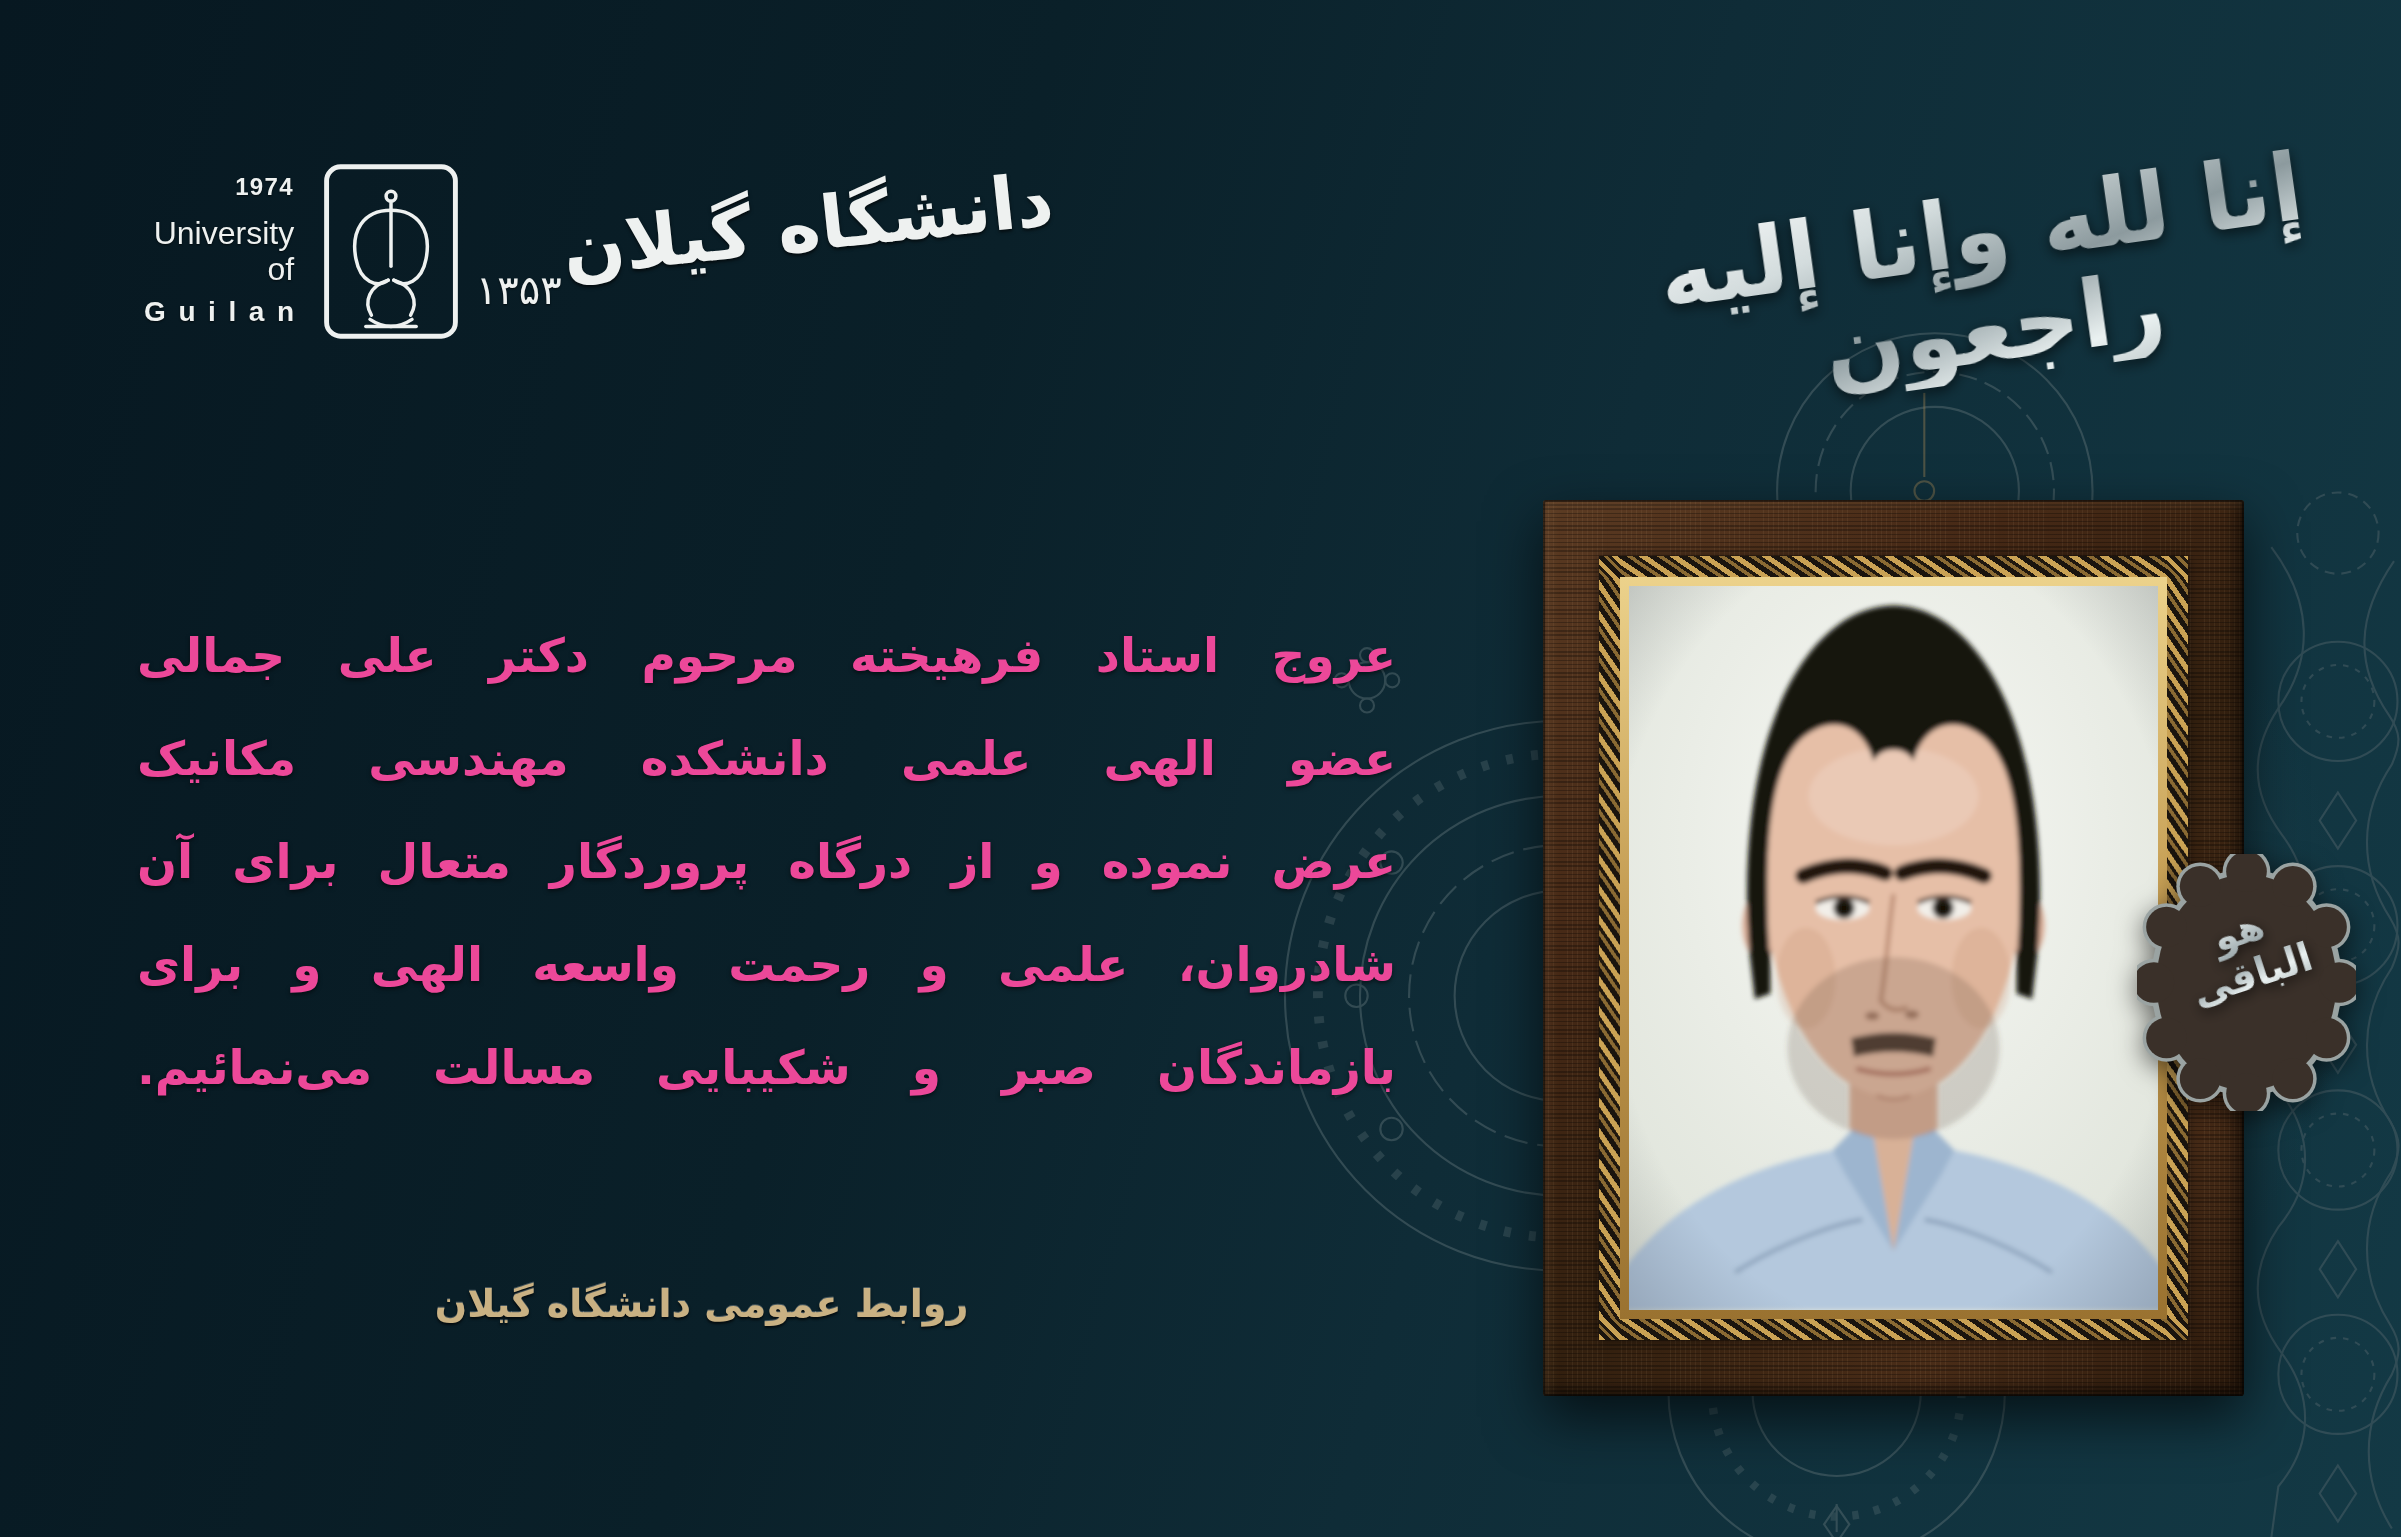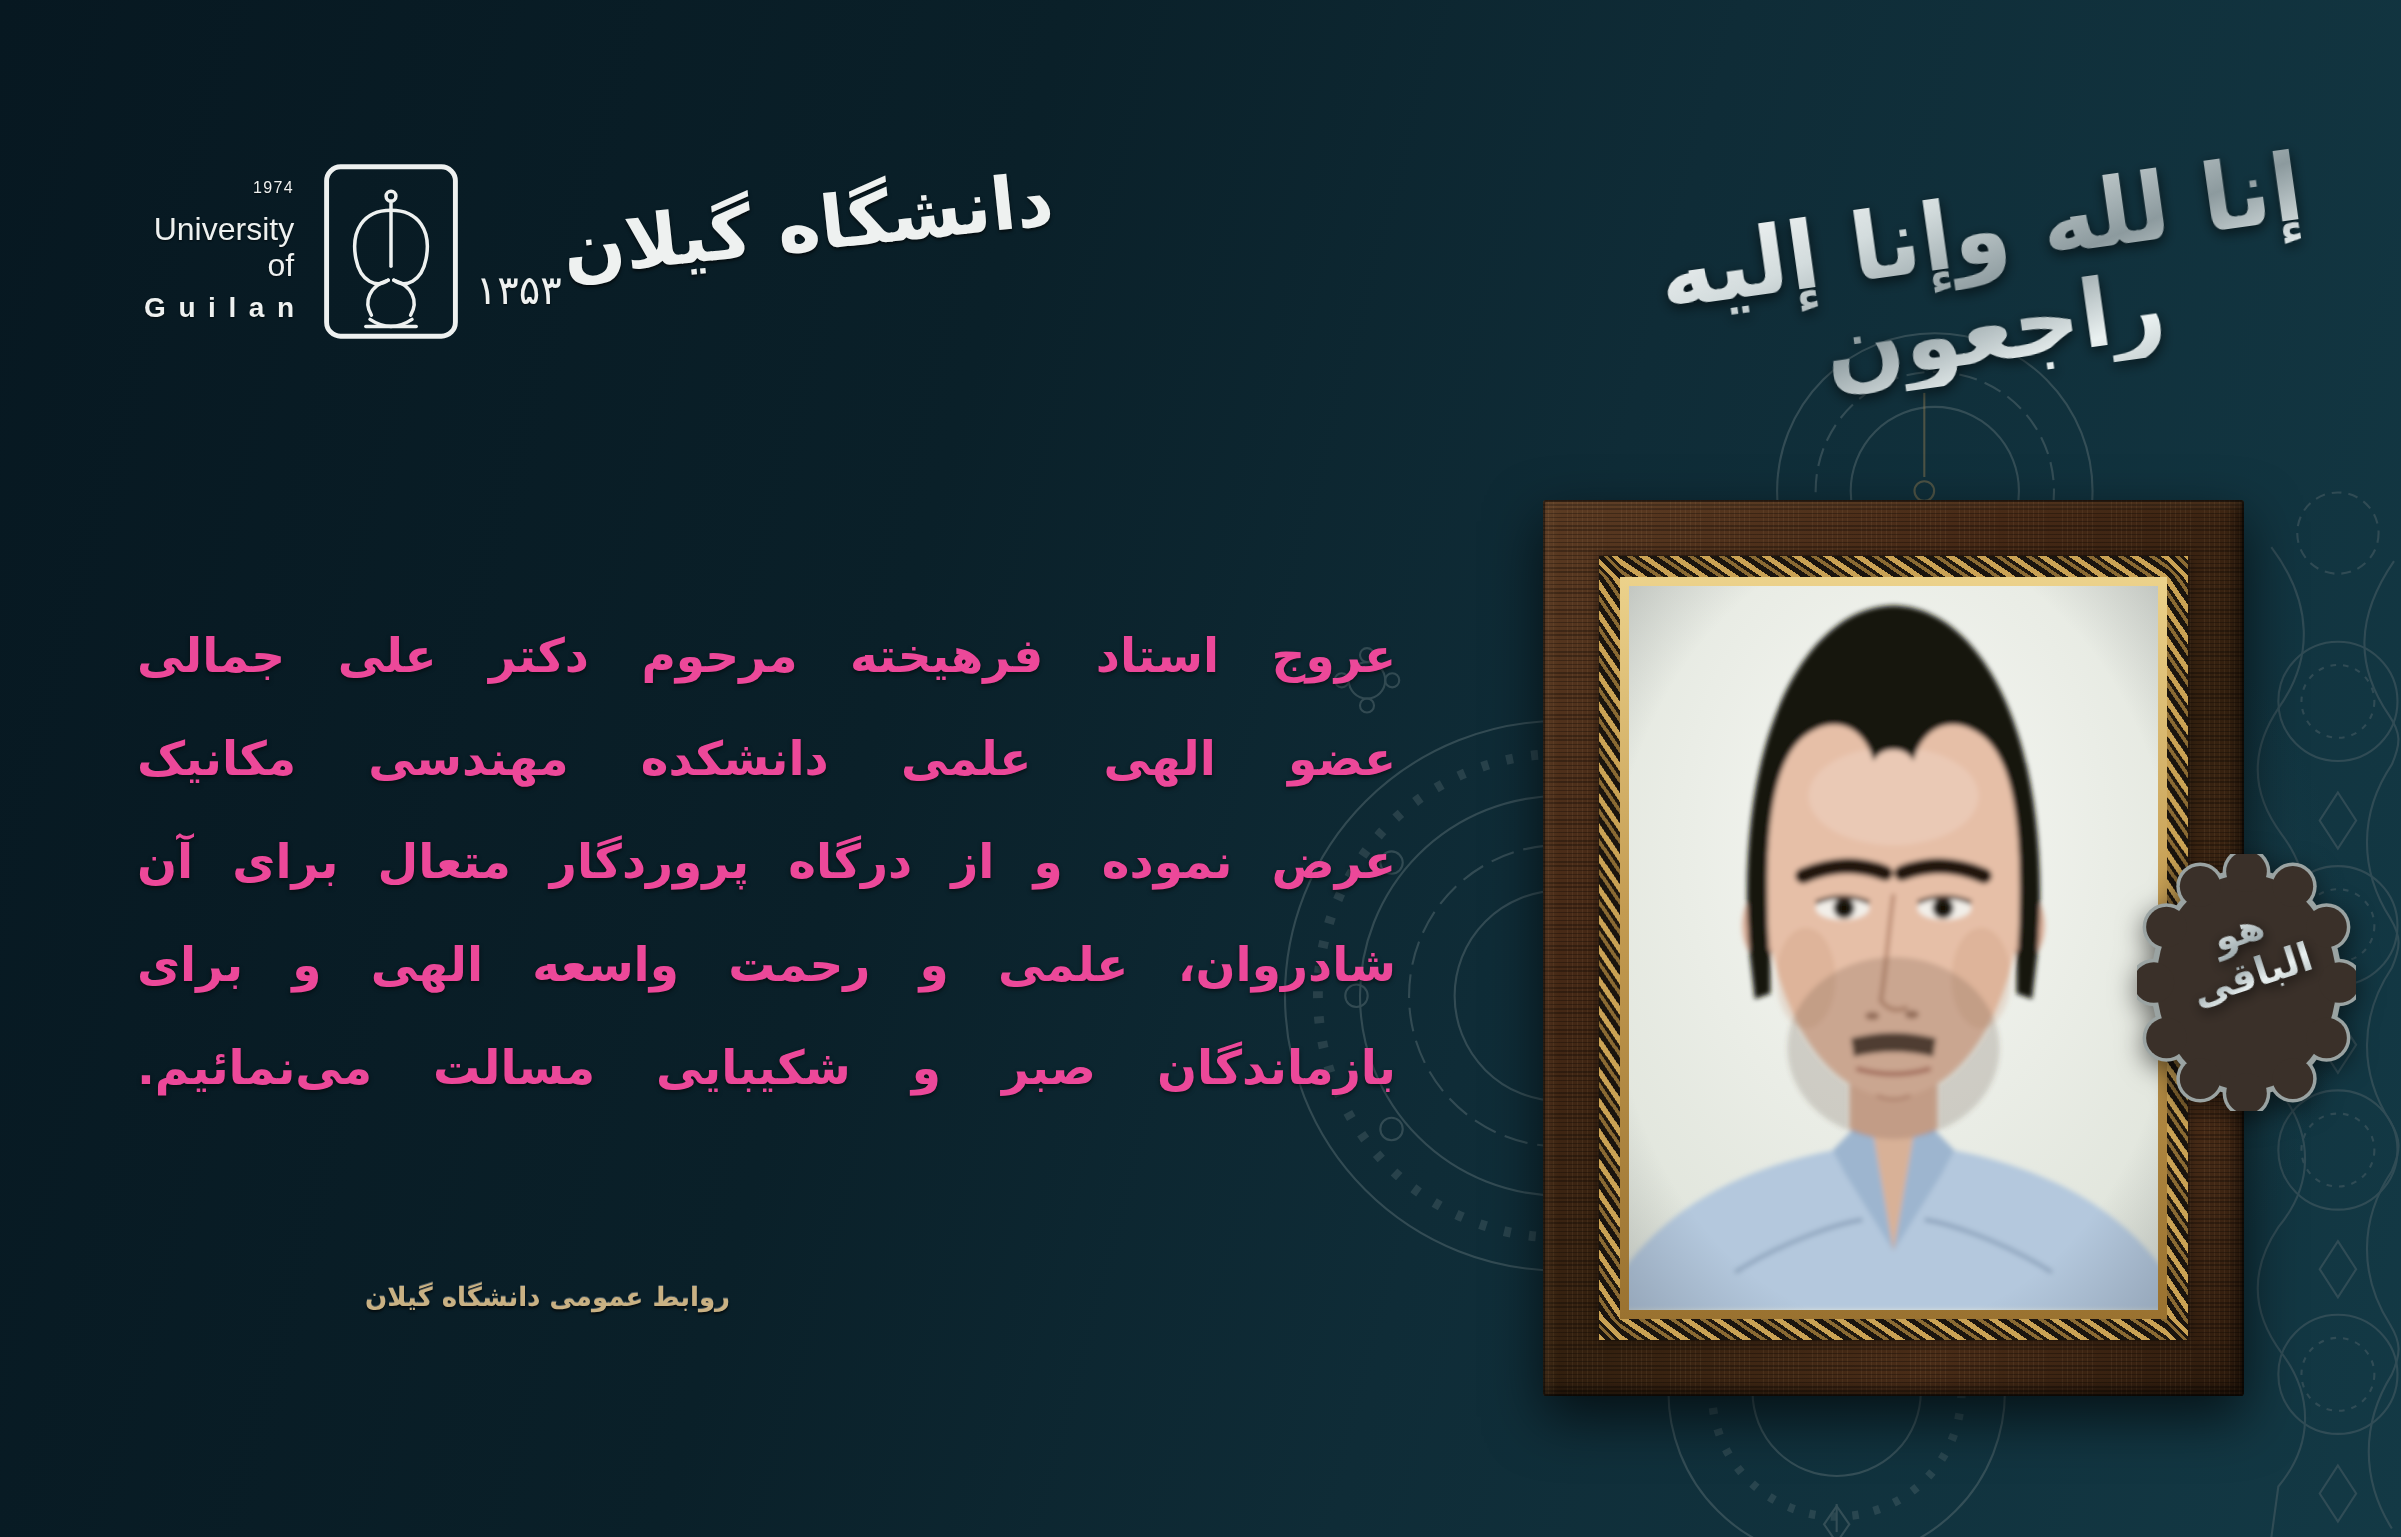--- a/index.html
+++ b/index.html
@@ -13,21 +13,21 @@
   
   #backglow{left:1388px;top:365px;width:1122px;height:1178px;z-index:1;
     background:radial-gradient(closest-side,rgba(62,112,122,.30),rgba(62,112,122,0) 72%);}
   #bg-ornaments{left:0;top:0;z-index:2;}
 
   
   #logo{left:144px;top:151px;width:687px;height:200px;display:flex;align-items:center;z-index:6;color:#eef1f0;}
   .logo-en{width:221px;text-align:right;line-height:1.12;
     font-family:"Liberation Sans","DejaVu Sans",sans-serif;
     text-shadow:0 1.4px 2.1px rgba(0,0,0,.6);}
-  .logo-year{font-size:16px;font-weight:normal;letter-spacing:1.4px;}
+  .logo-year{font-size:24px;font-weight:bold;letter-spacing:1.4px;}
   .logo-line1{font-size:32px;font-weight:400;margin-top:15px;}
   .logo-line2{font-size:28px;font-weight:bold;letter-spacing:12.6px;margin-top:8.4px;margin-right:-12.6px;}
   .emblem{margin-left:27px;flex:0 0 auto;}
   .logo-fa{display:flex;align-items:flex-start;margin-left:12.6px;}
   .logo-fa-year{font-size:40px;padding-top:77px;margin-left:2px;text-shadow:0 1.4px 2.1px rgba(0,0,0,.6);}
   .logo-fa-name{font-size:73px;font-weight:bold;transform:rotate(-6deg);transform-origin:left center;
     padding-top:18px;text-shadow:0 2.1px 3.5px rgba(0,0,0,.65);direction:rtl;white-space:nowrap;}
 
   
   .silver-text{
@@ -39,22 +39,22 @@
     display:flex;align-items:center;justify-content:center;transform:rotate(-8deg);}
   #calligraphy .verse{font-size:93px;line-height:1.05;text-align:center;direction:rtl;font-weight:bold;}
 
   
   #condolence{left:137px;top:604px;width:1259px;z-index:6;direction:rtl;}
   #condolence .line{
     height:103px;line-height:103px;font-size:47px;font-weight:bold;color:#ec4899;
     text-align:justify;text-align-last:justify;white-space:nowrap;
     text-shadow:0 2.1px 4.2px rgba(0,0,0,.55);
   }
-  #signature{left:365px;top:1282px;width:673px;z-index:6;text-align:left;direction:rtl;
-    font-size:26px;font-weight:bold;color:#c9b183;
+  #signature{left:365px;top:1282px;width:673px;z-index:6;text-align:center;direction:rtl;
+    font-size:38px;font-weight:bold;color:#c9b183;
     text-shadow:0 -0.7px 0 rgba(255,255,255,.25),0 2.1px 2.8px rgba(0,0,0,.7);}
 
   
   #frame{left:1543px;top:500px;width:701px;height:896px;z-index:4;}
   .wood{position:absolute;inset:0;border-radius:2.8px;
     background:
       repeating-linear-gradient(0deg,rgba(0,0,0,.28) 0 1.4px,rgba(0,0,0,0) 1.4px 4.2px),
       repeating-linear-gradient(90deg,rgba(255,220,170,.06) 0 0.7px,rgba(0,0,0,0) 0.7px 4.9px),
       linear-gradient(135deg,#5a3a22 0%,#462916 30%,#33200f 55%,#4a2d18 78%,#2c1a0c 100%);
     box-shadow:0 21px 56px rgba(0,0,0,.65),

